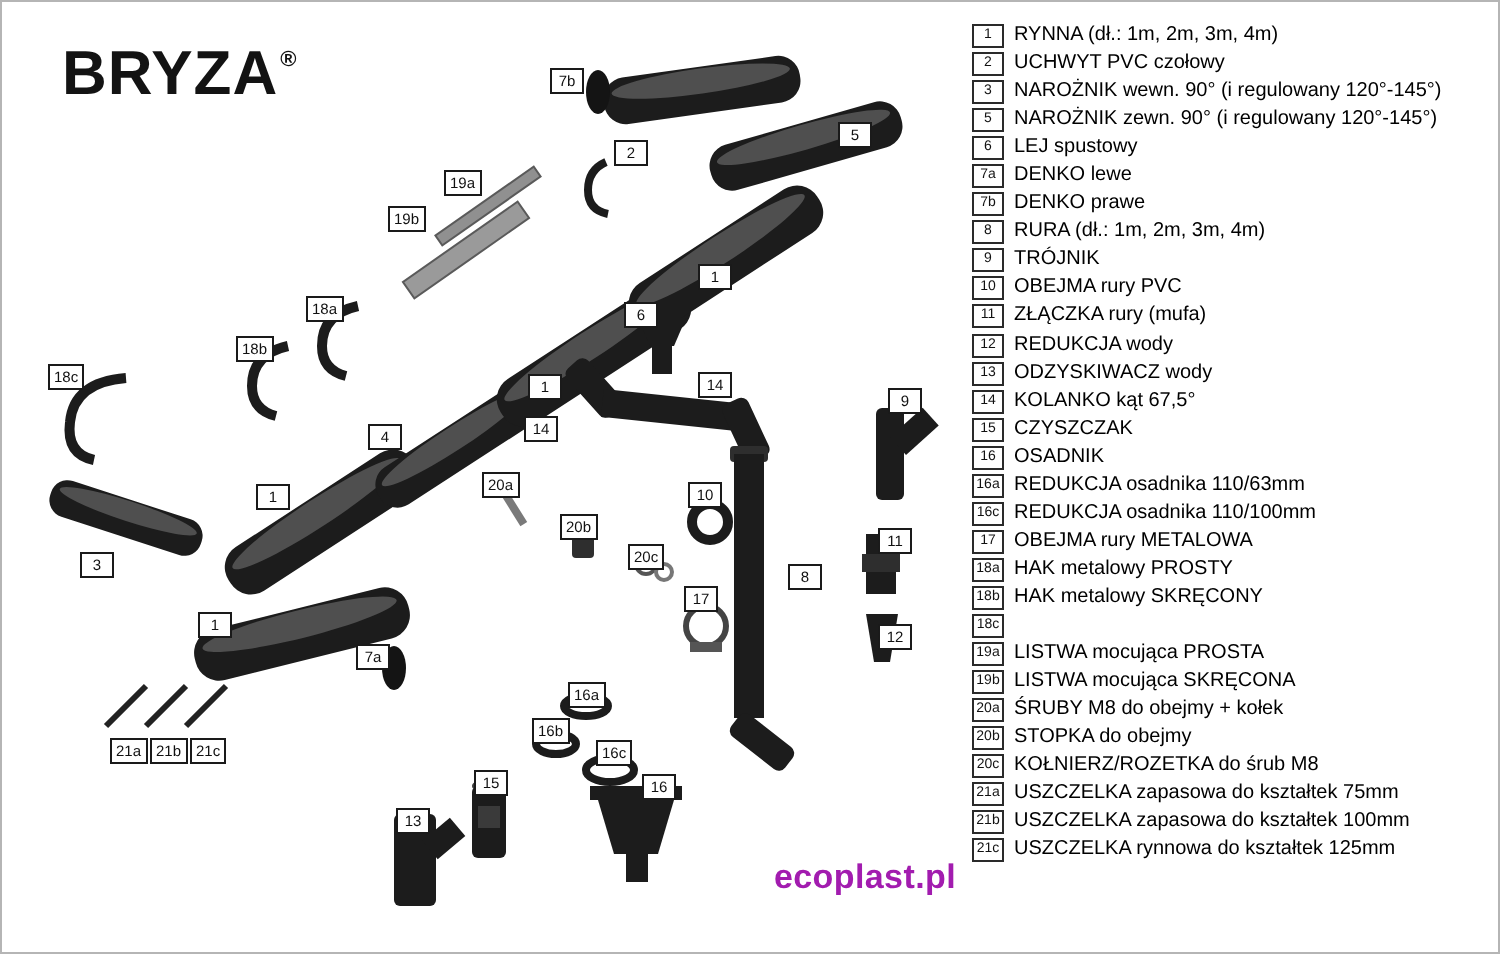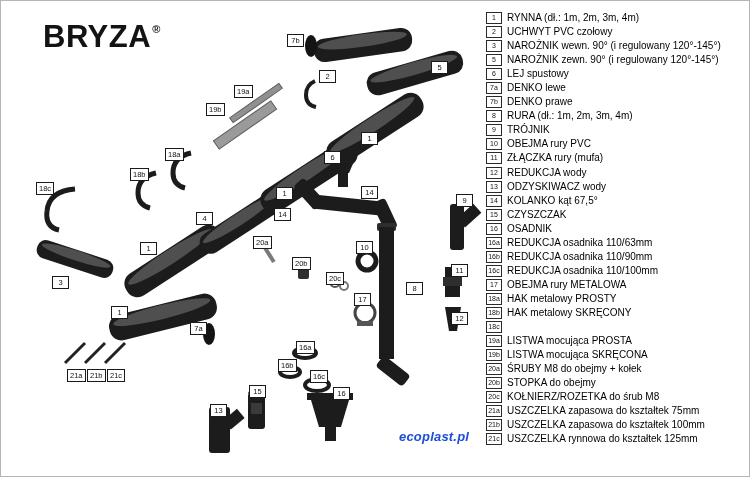--- a/index.html
+++ b/index.html
@@ -2,27 +2,27 @@
 <html><head>
 <meta charset="utf-8">
 <style>
   html,body{margin:0;padding:0;background:#fff;}
   .page{
     position:relative;width:750px;height:477px;box-sizing:border-box;
     background:#ffffff;border:1px solid #b5b5b5;overflow:hidden;
     font-family:"Liberation Sans",sans-serif;color:#000;
   }
   
-  .diagram{position:absolute;left:12px;top:0;width:483px;height:475px;}
+  .diagram{position:absolute;left:0;top:0;width:483px;height:475px;}
   .diagram svg{position:absolute;left:0;top:0;}
   .logo{position:absolute;left:30px;top:20px;font-weight:bold;font-size:31px;
         letter-spacing:.5px;color:#131313;line-height:1;}
   .logo sup{font-size:11px;vertical-align:14px;margin-left:1px;font-weight:bold;}
   .watermark{position:absolute;left:386px;top:428px;font-weight:bold;
-             font-size:13px;color:#1d4ed8;letter-spacing:.2px;font-style:italic;}
+             font-size:17px;color:#a21caf;letter-spacing:.2px;}
   .part-label{
     position:absolute;min-width:11px;height:11px;padding:0 2px;
     background:#fff;border:1px solid #1a1a1a;color:#111;
     font-size:7.5px;line-height:11px;text-align:center;white-space:nowrap;
     box-sizing:content-box;z-index:5;
   }
   
   .legend{position:absolute;left:485px;top:11px;width:260px;}
   .legend-row{display:flex;align-items:flex-start;height:14.05px;}
   .numbox{
@@ -357,24 +357,20 @@
   <div class="legend-row">
     <span class="numbox">16</span>
     <span class="legend-label">OSADNIK</span>
   </div>
 
   <div class="legend-row">
     <span class="numbox">16a</span>
     <span class="legend-label">REDUKCJA osadnika 110/63mm</span>
   </div>
 
-  <div class="legend-row">
-    <span class="numbox">16b</span>
-    <span class="legend-label">REDUKCJA osadnika 110/90mm</span>
-  </div>
 
   <div class="legend-row">
     <span class="numbox">16c</span>
     <span class="legend-label">REDUKCJA osadnika 110/100mm</span>
   </div>
 
   <div class="legend-row">
     <span class="numbox">17</span>
     <span class="legend-label">OBEJMA rury METALOWA</span>
   </div>

